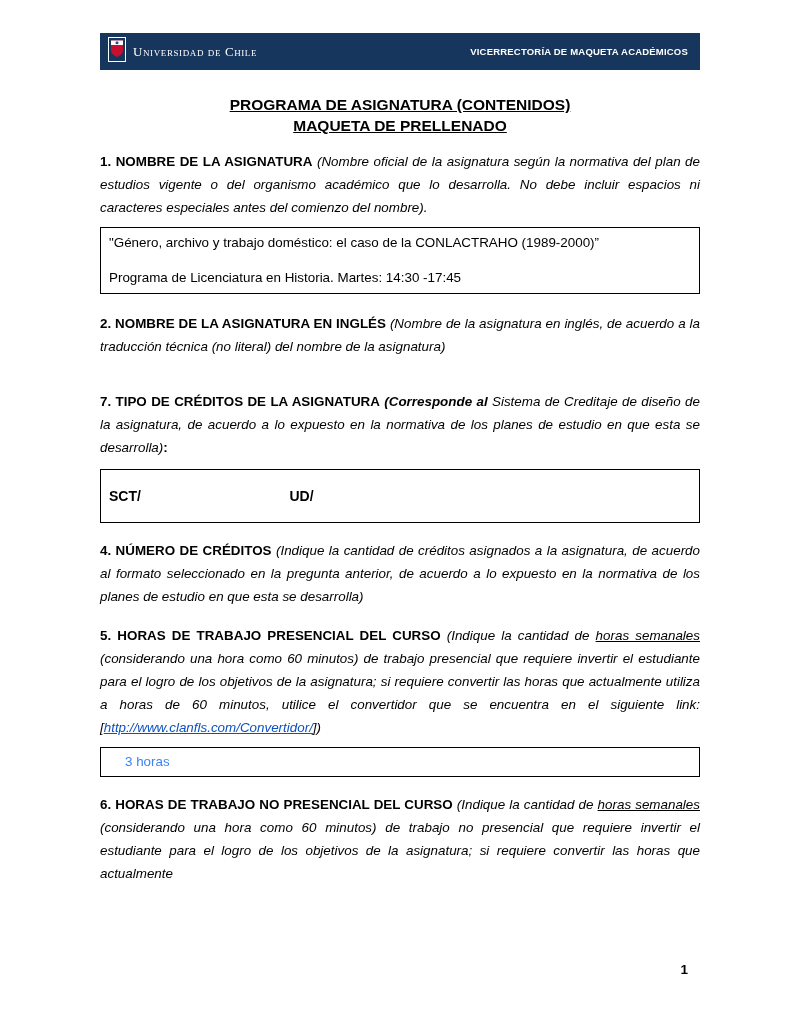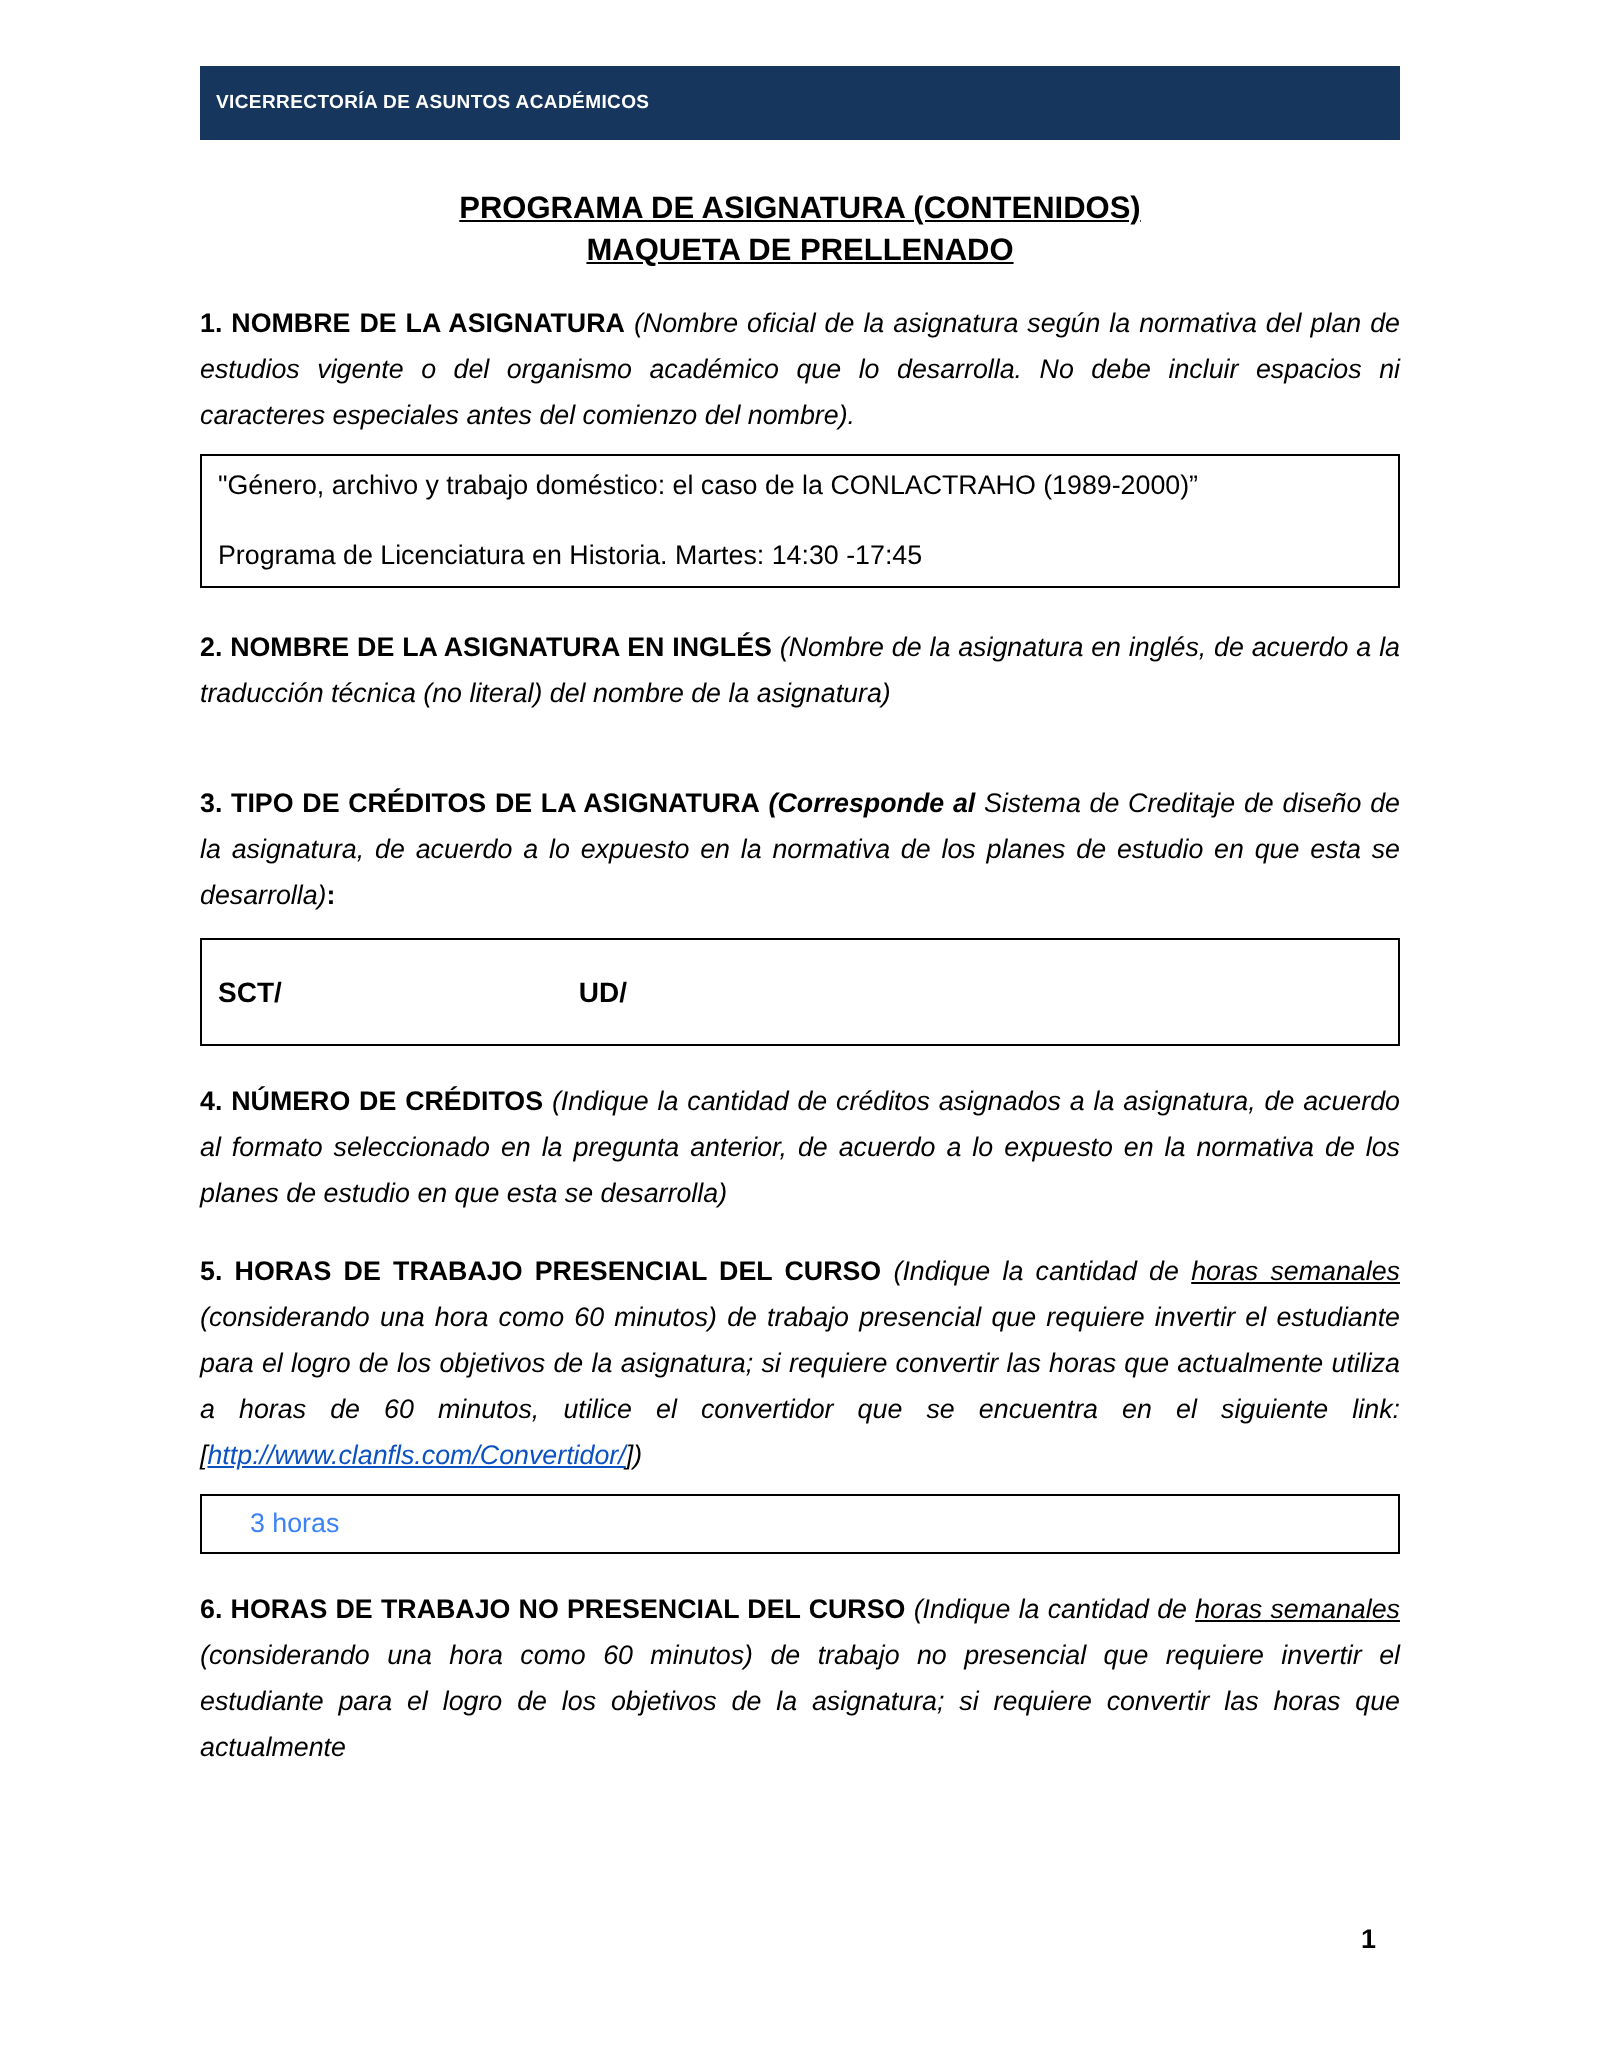--- a/index.html
+++ b/index.html
@@ -56,21 +56,32 @@
   .pagenum{
     position:absolute;top:962px;right:112px;font-size:13.5px;font-weight:bold;
   }
 </style>
 </head>
 <body>
 
 <div class="page">
 
   <header class="topbar">
-    <div class="vra">VICERRECTORÍA DE ASUNTOS ACADÉMICOS</div>
+    <div class="brand">
+      <span class="crest">
+        <svg width="18" height="25" viewBox="0 0 18 25" aria-hidden="true">
+          <rect x="0.5" y="0.5" width="17" height="24" fill="#17365D" stroke="#ffffff"></rect>
+          <path d="M3 3.5 h12 v9 c0 4.5 -3.5 6.5 -6 7.5 c-2.5 -1 -6 -3 -6 -7.5 z" fill="#c8102e"></path>
+          <path d="M3 3.5 h12 v4.5 h-12 z" fill="#ffffff"></path>
+          <circle cx="9" cy="5.8" r="1.5" fill="#1f4e9c"></circle>
+        </svg>
+      </span>
+      <span class="brand-text">Universidad de Chile</span>
+    </div>
+    <div class="vra">VICERRECTORÍA DE MAQUETA ACADÉMICOS</div>
   </header>
 
   <h1 class="title">
     <span class="title-line">PROGRAMA DE ASIGNATURA (CONTENIDOS)</span>
     <span class="title-line">MAQUETA DE PRELLENADO</span>
   </h1>
 
   <p class="para s1">
     <b class="hd">1. NOMBRE DE LA ASIGNATURA</b>
     <i class="ds">(Nombre oficial de la asignatura según la normativa del plan de estudios vigente o del organismo académico que lo desarrolla. No debe incluir espacios ni caracteres especiales antes del comienzo del nombre).</i>
@@ -81,21 +92,21 @@
     <div class="box-gap"></div>
     <div>Programa de Licenciatura en Historia. Martes: 14:30 -17:45</div>
   </div>
 
   <p class="para s2">
     <b class="hd">2. NOMBRE DE LA ASIGNATURA EN INGLÉS</b>
     <i class="ds">(Nombre de la asignatura en inglés, de acuerdo a la traducción técnica (no literal) del nombre de la asignatura)</i>
   </p>
 
   <p class="para s3">
-    <b class="hd">3. TIPO DE CRÉDITOS DE LA ASIGNATURA</b>
+    <b class="hd">7. TIPO DE CRÉDITOS DE LA ASIGNATURA</b>
     <i class="ds hd">(Corresponde al</i>
     <i class="ds">Sistema de Creditaje de diseño de la asignatura, de acuerdo a lo expuesto en la normativa de los planes de estudio en que esta se desarrolla)</i><b class="hd">:</b>
   </p>
 
   <div class="box credits">
     <b>SCT/</b>
     <b>UD/</b>
   </div>
 
   <p class="para s4">

